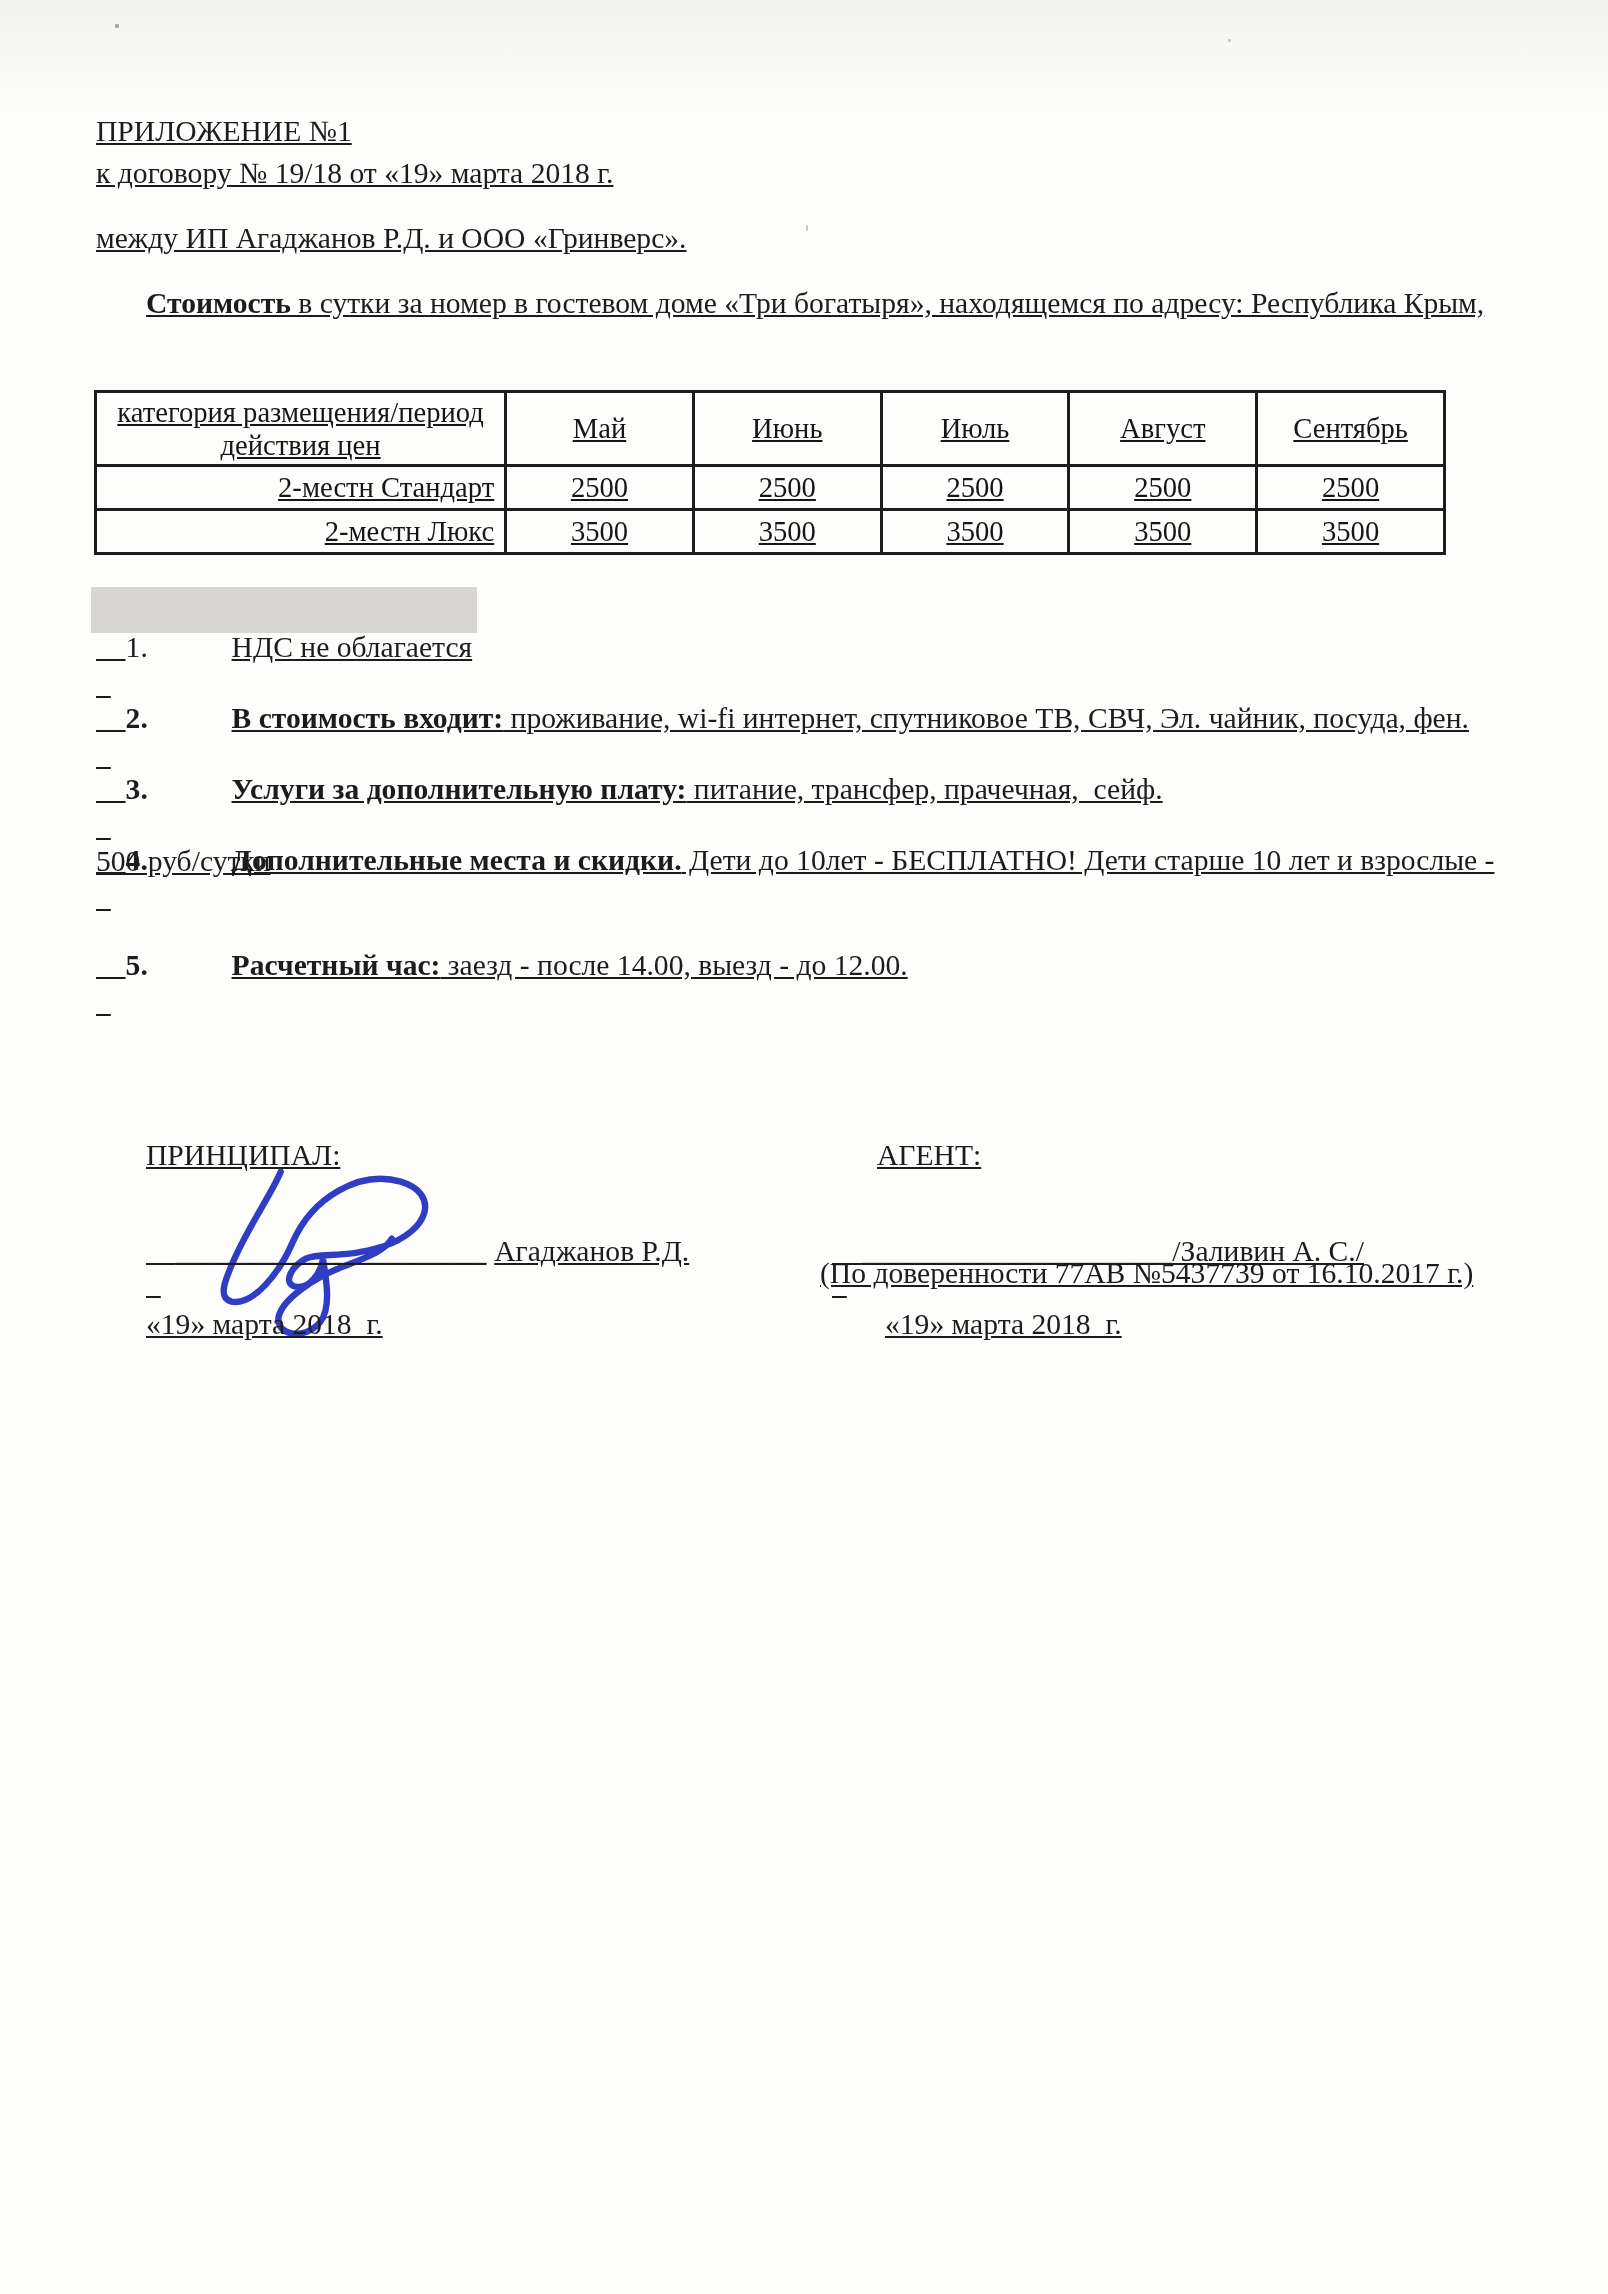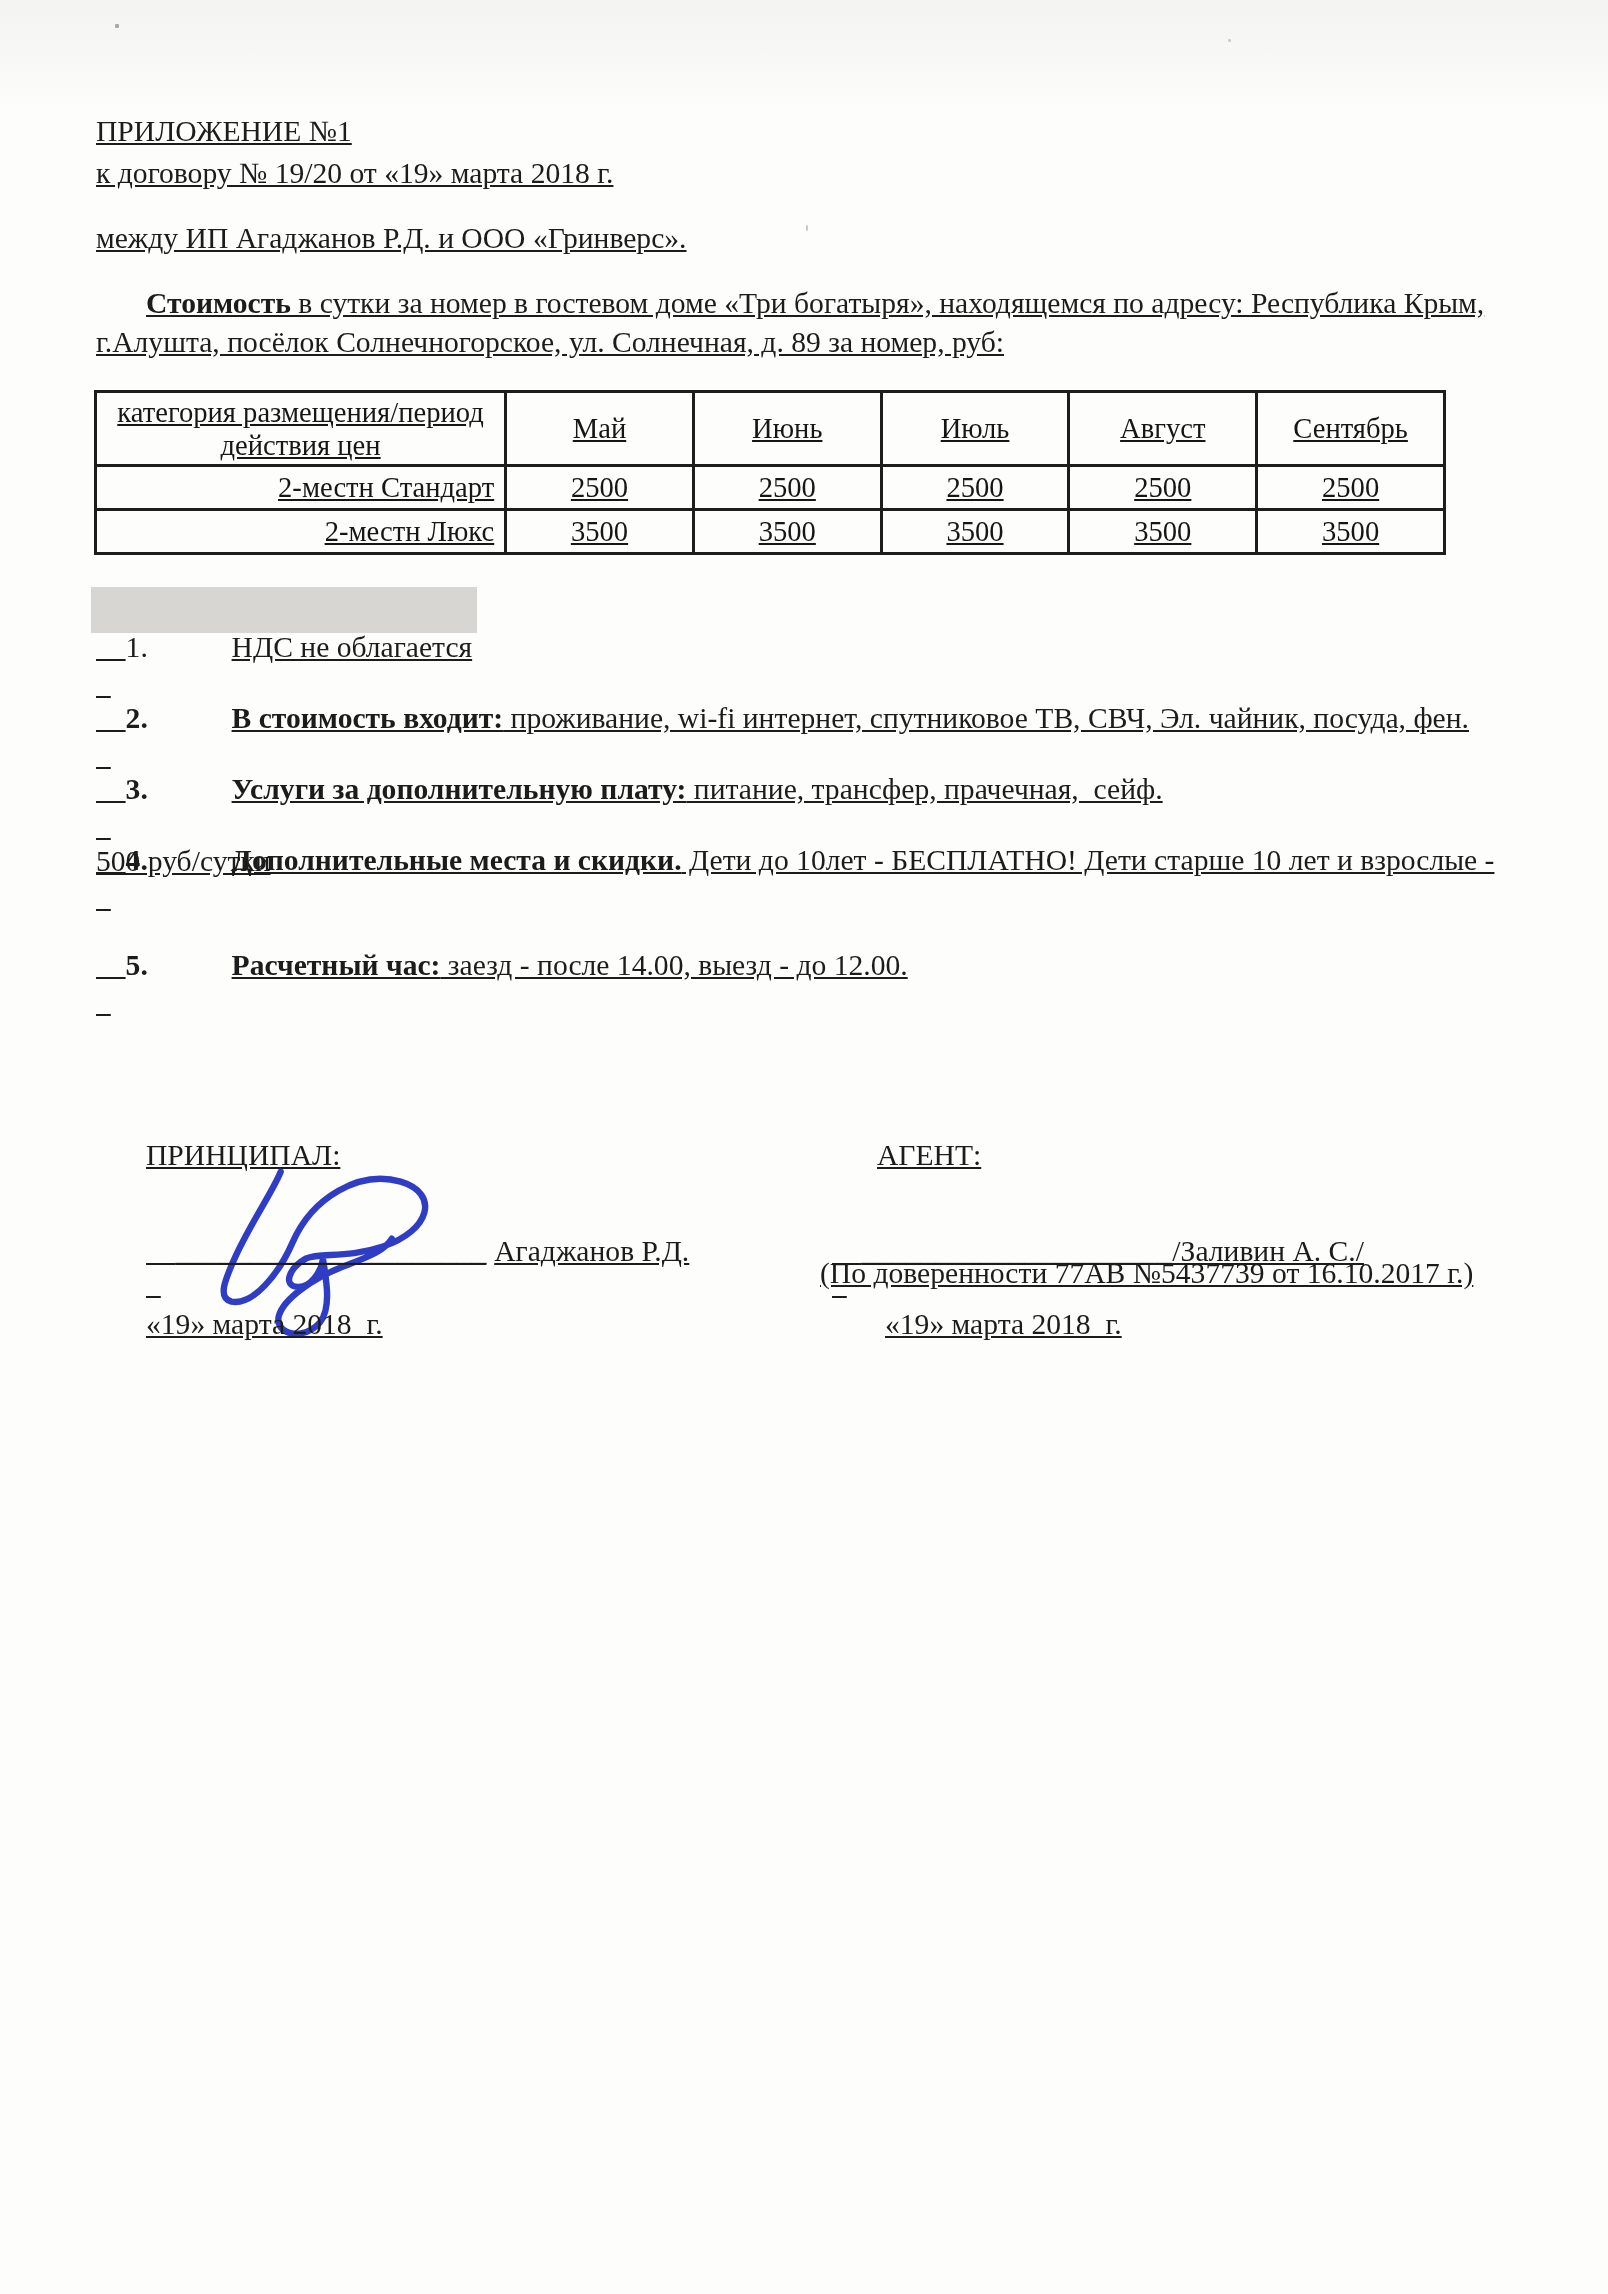--- a/index.html
+++ b/index.html
@@ -50,28 +50,27 @@
 
 <div class="page">
 
   <div class="speck abs" style="left:115px;top:23.6px;width:3.9px;height:4.9px;"></div>
   <div class="speck abs" style="left:806px;top:225px;width:2px;height:5.9px;opacity:.35;"></div>
   <div class="speck abs" style="left:1228px;top:39px;width:3px;height:3px;opacity:.3;"></div>
   <div class="speck abs" style="left:343px;top:595px;width:2px;height:3px;opacity:.3;"></div>
 
   <div class="abs t30" style="left:96px;top:110px;">
     <div>ПРИЛОЖЕНИЕ №1</div>
-    <div>к договору № 19/20 от «19» марта 2018 г.</div>
+    <div>к договору № 19/18 от «19» марта 2018 г.</div>
   </div>
 
   <div class="abs t30" style="left:96px;top:217px;">между ИП Агаджанов Р.Д. и ООО «Гринверс».</div>
 
   <div class="abs intro" style="left:96px;top:284px;">
     <span class="lead">Стоимость</span><span class="pre"> в сутки за номер в гостевом доме «Три богатыря», находящемся по адресу: Республика Крым,</span><br>
-    <span>г.Алушта, посёлок Солнечногорское, ул. Солнечная, д. 89 за номер, руб:</span>
   </div>
 
   <table class="price abs" style="left:94px;top:390px;">
     <colgroup>
       <col style="width:30.4%">
         <col style="width:13.92%">
         <col style="width:13.92%">
         <col style="width:13.92%">
         <col style="width:13.92%">
         <col style="width:13.92%">

